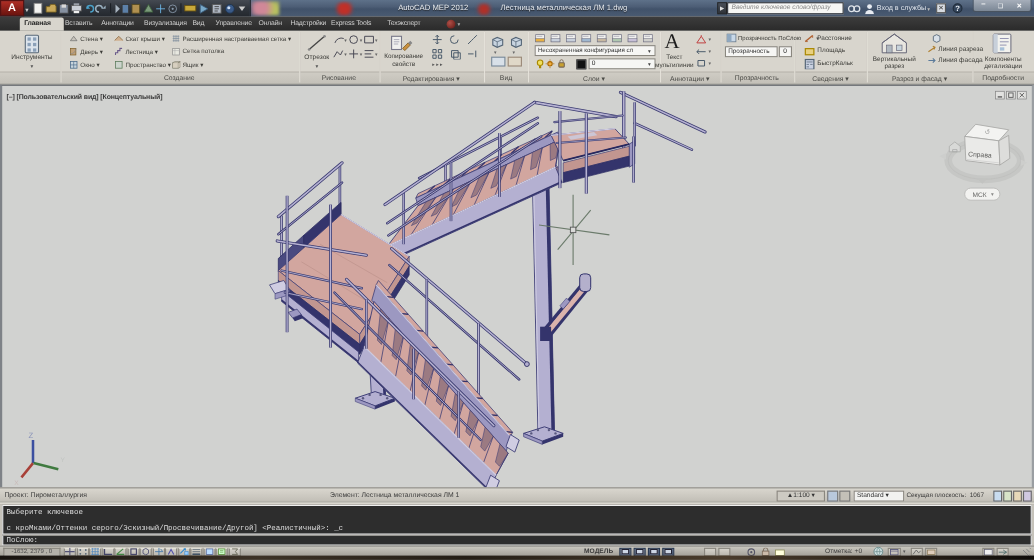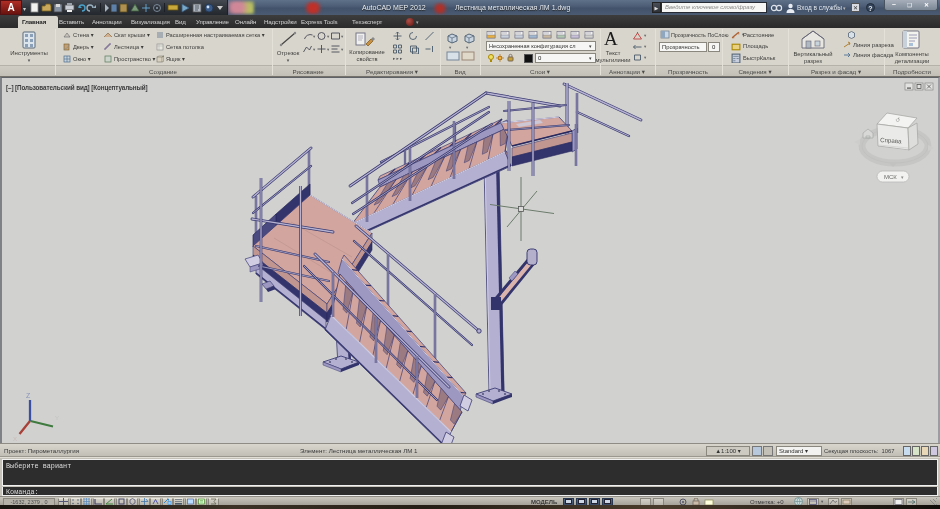--- a/index.html
+++ b/index.html
@@ -612,24 +612,25 @@
 <div class="abs" style="left:776px;top:1.5px;width:46px;height:10px;background:#f2f2f0;border:1px solid #8a877f;font-size:6px;color:#333;padding-left:2px;line-height:9px">Standard ▾</div>
 <div class="tx" style="left:824px;top:3.5px;color:#3a3a3a;font-size:5.8px">Секущая плоскость:&nbsp;&nbsp;1067</div>
 <div class="abs" style="left:903px;top:1.5px;width:8px;height:10px;background:#c8dcf0;border:1px solid #666"></div>
 <div class="abs" style="left:912px;top:1.5px;width:8px;height:10px;background:#d8e4c8;border:1px solid #666"></div>
 <div class="abs" style="left:921px;top:1.5px;width:8px;height:10px;background:#e8d8b8;border:1px solid #666"></div>
 <div class="abs" style="left:930px;top:1.5px;width:8px;height:10px;background:#d0c8e0;border:1px solid #666"></div>
 </div>
 <div class="abs" style="left:0;top:457px;width:940px;height:39px;background:#c5c2ba">
 <div class="abs" style="left:0;top:0;width:940px;height:2px;background:linear-gradient(#efece4,#b5b2aa)"></div>
 <div class="abs" style="left:2px;top:2px;width:936px;height:27px;background:#2d2d2d;border:1px solid #f0f0f0;font-family:'Liberation Mono',monospace;color:#dcdcdc;font-size:6.8px">
-<div class="tx" style="left:3px;top:1.5px">Выберите вариант</div>
+<div class="tx" style="left:3px;top:1.5px">Выберите ключевое</div>
+<div class="tx" style="left:3px;top:16.5px">с кроМками/Оттенки серого/Эскизный/Просвечивание/Другой] &lt;Реалистичный&gt;:  _c</div>
 </div>
 <div class="abs" style="left:2px;top:30px;width:936px;height:9px;background:#2d2d2d;border:1px solid #f0f0f0;border-top:none;font-family:'Liberation Mono',monospace;color:#dcdcdc;font-size:6.8px">
-<div class="tx" style="left:3px;top:0.5px">Команда:</div>
+<div class="tx" style="left:3px;top:0.5px">ПоСлою:</div>
 </div>
 </div>
 <div class="abs" style="left:0;top:496px;width:940px;height:9px;background:linear-gradient(#c9c6be,#a5a29a);border-top:1px solid #8f8c85">
 <div class="abs" style="left:3px;top:0.5px;width:52px;height:8px;background:#b5b2aa;border:1px solid #8a877f;border-bottom-color:#ddd;color:#4a4a4a;font-size:5.5px;text-align:center;line-height:7px">-1632, 2379 , 0</div>
 <div class="abs" style="left:58px;top:0.5px;width:11px;height:8px;background:linear-gradient(#d5d2ca,#b8b5ad);border:1px solid #8a877f;border-top-color:#e8e5dd"></div>
 <svg class="abs" style="left:59px;top:1px" width="9" height="7" viewBox="0 0 9 7">
         <path d="M4.5,0 v7 M0,3.5 h9" stroke="#557" stroke-width="1"></path>
       </svg>
 <div class="abs" style="left:69.5px;top:0.5px;width:11px;height:8px;background:linear-gradient(#d5d2ca,#b8b5ad);border:1px solid #8a877f;border-top-color:#e8e5dd"></div>
 <svg class="abs" style="left:70.5px;top:1px" width="9" height="7" viewBox="0 0 9 7">

